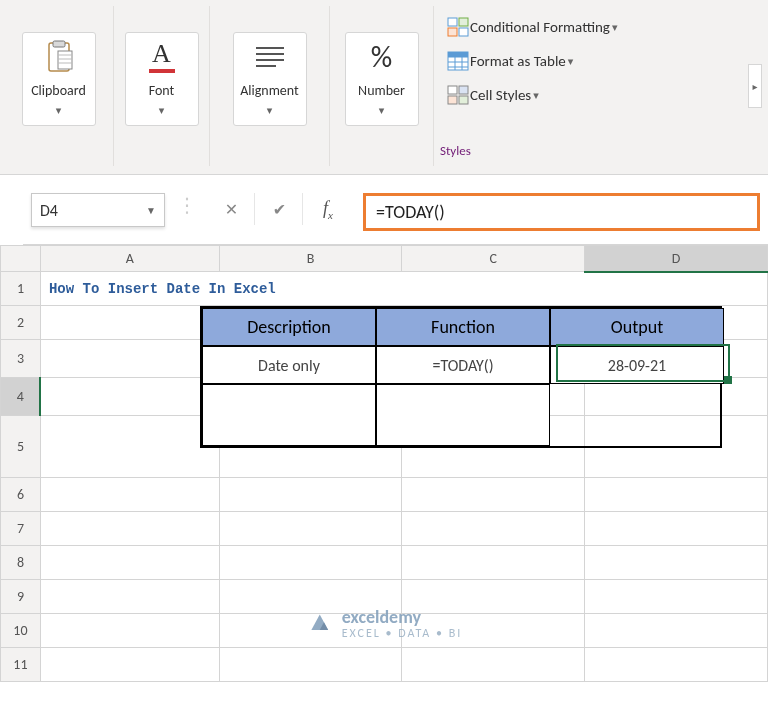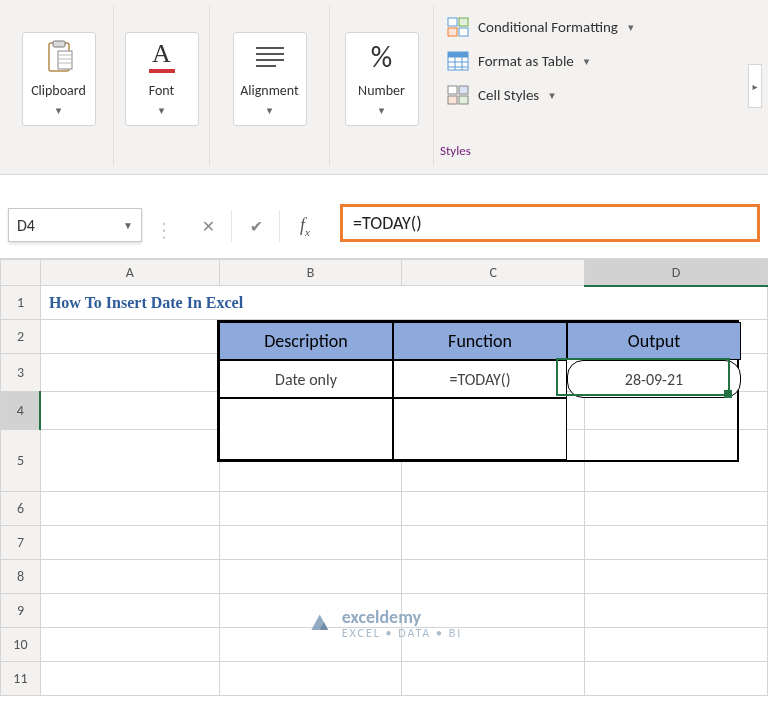--- a/index.html
+++ b/index.html
@@ -84,21 +84,20 @@
     display: flex;
     flex-direction: column;
     align-items: flex-start;
     gap: 8px;
     padding: 8px 0 0 6px;
     width: 100%;
   }
   .style-btn {
     display: flex;
     align-items: center;
-    gap: 8px;
     font-size: 15px;
     color: #333;
     padding: 2px 0;
   }
   .style-btn .sicon {
     width: 24px; height: 22px;
     display:flex; align-items:center; justify-content:center;
   }
   .style-btn .chev { margin-left: 2px; font-size: 11px; color:#666;}
   .ribbon-collapse {
@@ -109,25 +108,26 @@
     width: 14px; height: 44px;
     border:1px solid #d6d6d6;
     background:#fff;
     display:flex; align-items:center; justify-content:center;
     font-size:10px; color:#666;
   }
 
   
   .fbar-row {
     display: flex;
-    align-items: flex-end;
+    align-items: flex-start;
     padding: 18px 8px 16px 8px;
     gap: 12px;
     border-bottom: 1px solid #d6d6d6;
-    height: 84px;
+    height: 70px;
+    margin-left: 23px;
   }
   .namebox {
     width: 134px;
     height: 34px;
     border: 1px solid #c8c8c8;
     background: #fff;
     box-shadow: 0 2px 3px rgba(0,0,0,0.12);
     display:flex; align-items:center; justify-content:space-between;
     padding: 0 8px;
     font-size: 16px;
@@ -194,22 +194,22 @@
   td.cell {
     background:#fff;
     height: 34px;
     position: relative;
   }
 
   
   .title-cell {
     color: #2e5c9a;
     font-weight: bold;
-    font-size: 16px;
-    font-family: Liberation Serif, serif;
+    font-size: 14px;
+    font-family: Liberation Mono, monospace;
     padding-left: 8px;
   }
   .dt-header {
     background:#8ea9db;
     color:#000;
     font-size:18px;
     font-family: Calibri, sans-serif;
     text-align:center;
     display:flex; align-items:center; justify-content:center;
     border:1px solid #000;
@@ -467,29 +467,29 @@
   <tr>
           <th class="rowhead">11</th>
           <td class="cell"></td>
           <td class="cell"></td>
           <td class="cell"></td>
           <td class="cell"></td>
         </tr>
 </tbody>
     </table>
 
-<div style="position:absolute; left:217px; top:61px; width:522px;">
+<div style="position:absolute; left:200px; top:61px; width:522px;">
   <div style="display:grid; grid-template-columns: 174px 174px 174px; grid-template-rows:38px 38px 62px; border:2px solid #000;">
     <div class="dt-header">Description</div>
     <div class="dt-header">Function</div>
     <div class="dt-header">Output</div>
 
     <div class="dt-cell">Date only</div>
     <div class="dt-cell">=TODAY()</div>
-    <div class="dt-cell" style="position:relative;border-radius:16px;">28-09-21</div>
+    <div class="dt-cell" style="position:relative;">28-09-21</div>
 
     <div class="dt-cell"></div>
     <div class="dt-cell"></div>
   </div>
 </div>
 
 <div class="active-cell-ring" style="left:556px; top:99px; width:174px; height:38px;">
   <div class="fill-handle"></div>
 </div>
 

